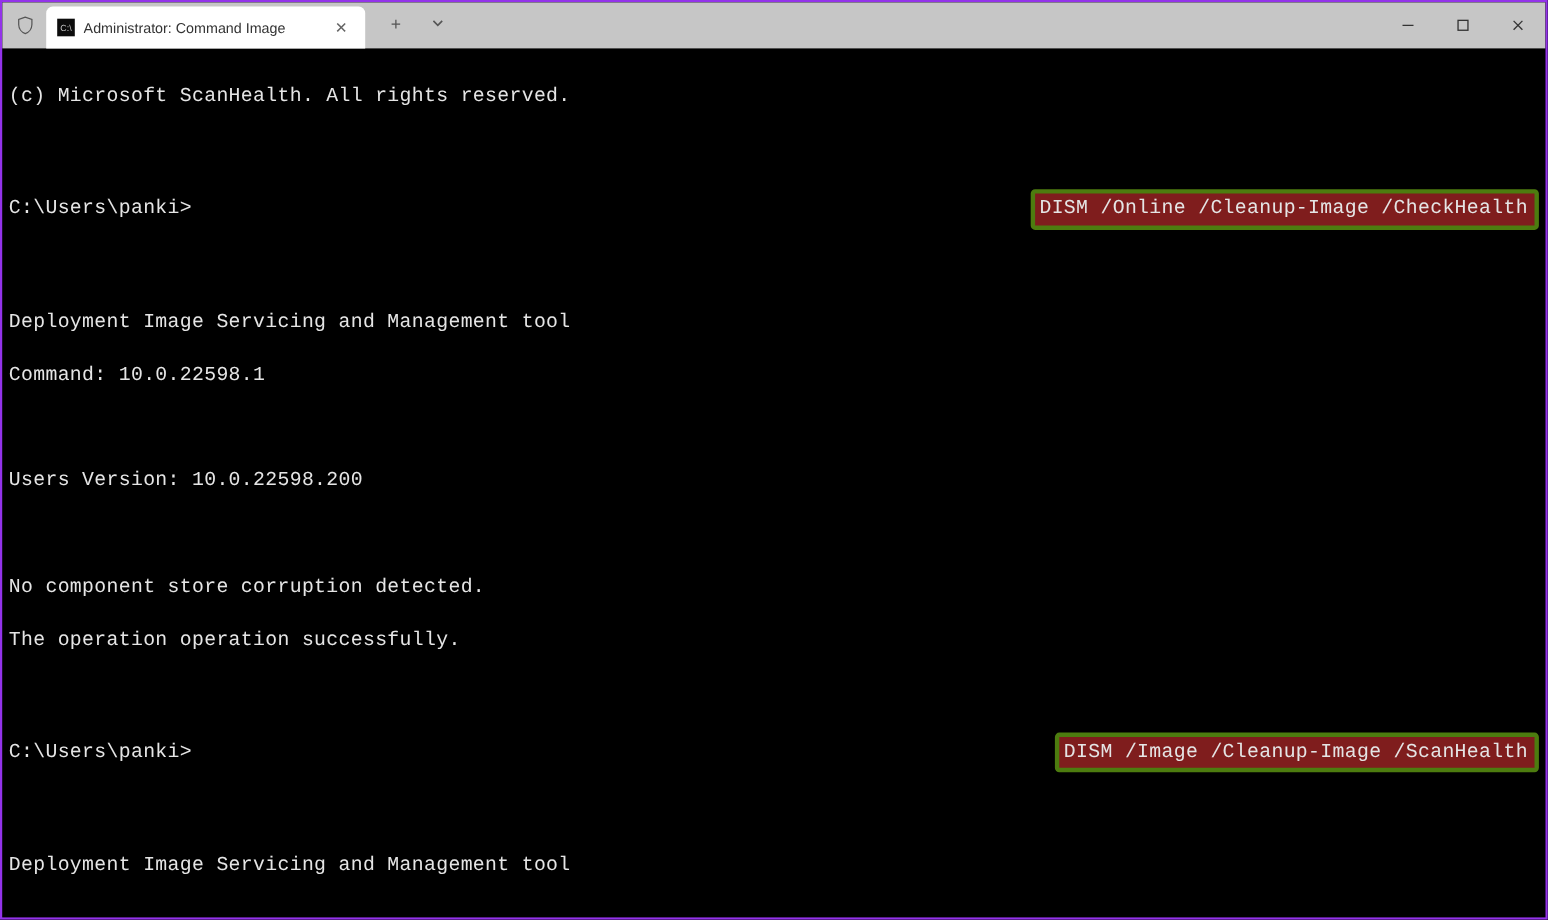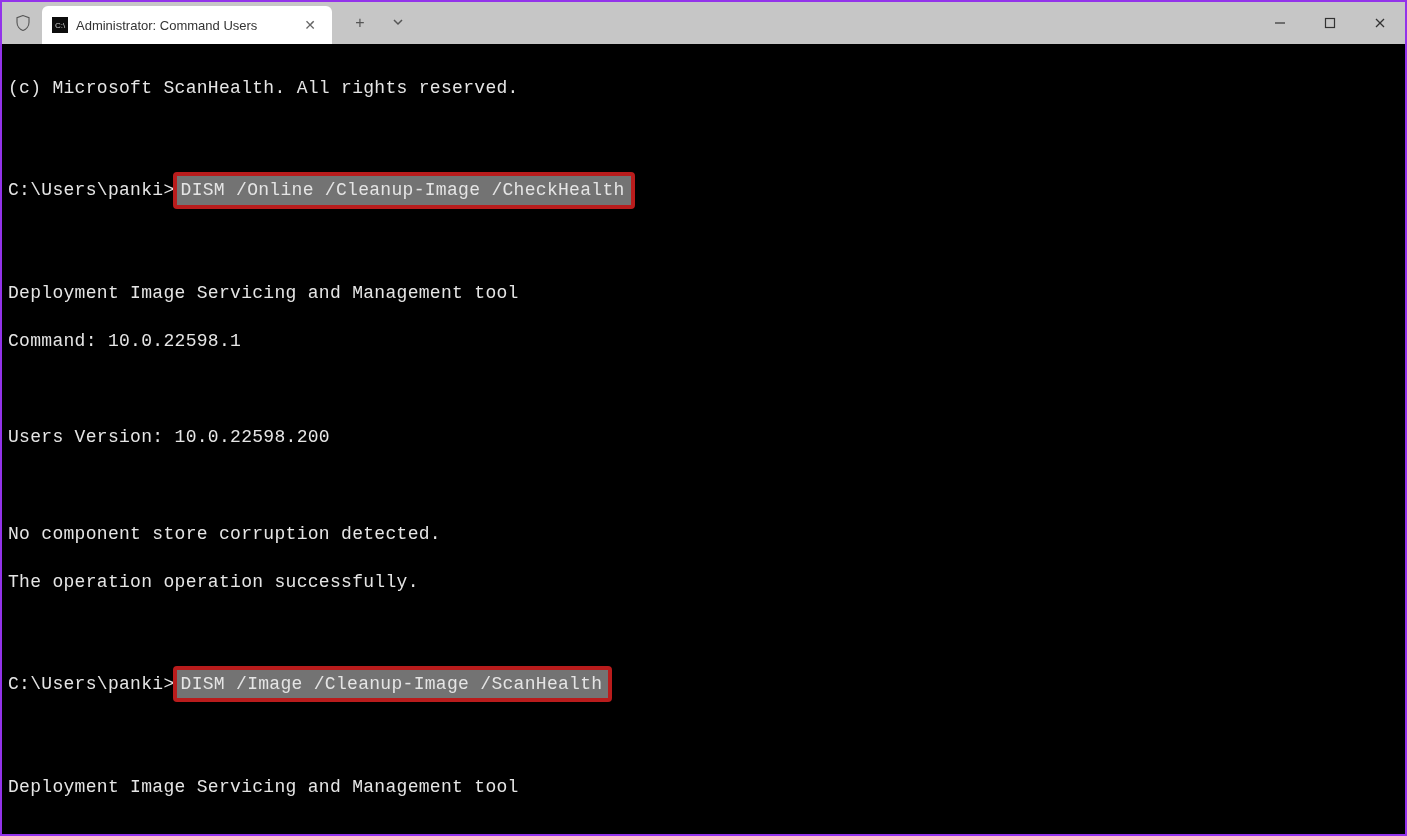--- a/index.html
+++ b/index.html
@@ -96,44 +96,44 @@
   }
   .terminal {
     padding: 8px 6px;
     font-size: 18px;
     line-height: 24.1px;
     color: #e5e5e5;
     white-space: pre;
     letter-spacing: 0.3px;
   }
   .line { display: block; min-height: 24.1px; }
-  .prompt-line { display: flex; align-items: center; }
+  .prompt-line { display: flex; align-items: center; justify-content: space-between; }
   .prompt { color: #e5e5e5; }
   .highlight-box {
-    border: 4px solid #b91c1c;
-    background: #737373;
+    border: 4px solid #4d7c0f;
+    background: #7f1d1d;
     display: inline-block;
     padding: 2px 6px 2px 4px;
     margin-left: -2px;
     border-radius: 4px;
   }
   .highlight-box span { color: #e5e5e5; }
 </style>
 </head>
 <body>
 
 <div class="title-bar">
   <span class="shield-icon">
     <svg viewBox="0 0 24 24" width="18" height="18" fill="none" stroke="#555" stroke-width="1.5">
       <path d="M12 2 L4 5 L4 11 C4 16 7.5 20.5 12 22 C16.5 20.5 20 16 20 11 L20 5 Z"></path>
     </svg>
   </span>
   <div class="tab">
     <span class="tab-icon">C:\</span>
-    <span class="tab-title">Administrator: Command Users</span>
+    <span class="tab-title">Administrator: Command Image</span>
     <span class="tab-close">✕</span>
   </div>
   <div class="tab-actions">
     <span class="plus-icon">+</span>
     <span class="dropdown-icon">
       <svg viewBox="0 0 12 12" width="12" height="12" fill="none" stroke="#555" stroke-width="1.5">
         <path d="M2 4 L6 8 L10 4"></path>
       </svg>
     </span>
   </div>

